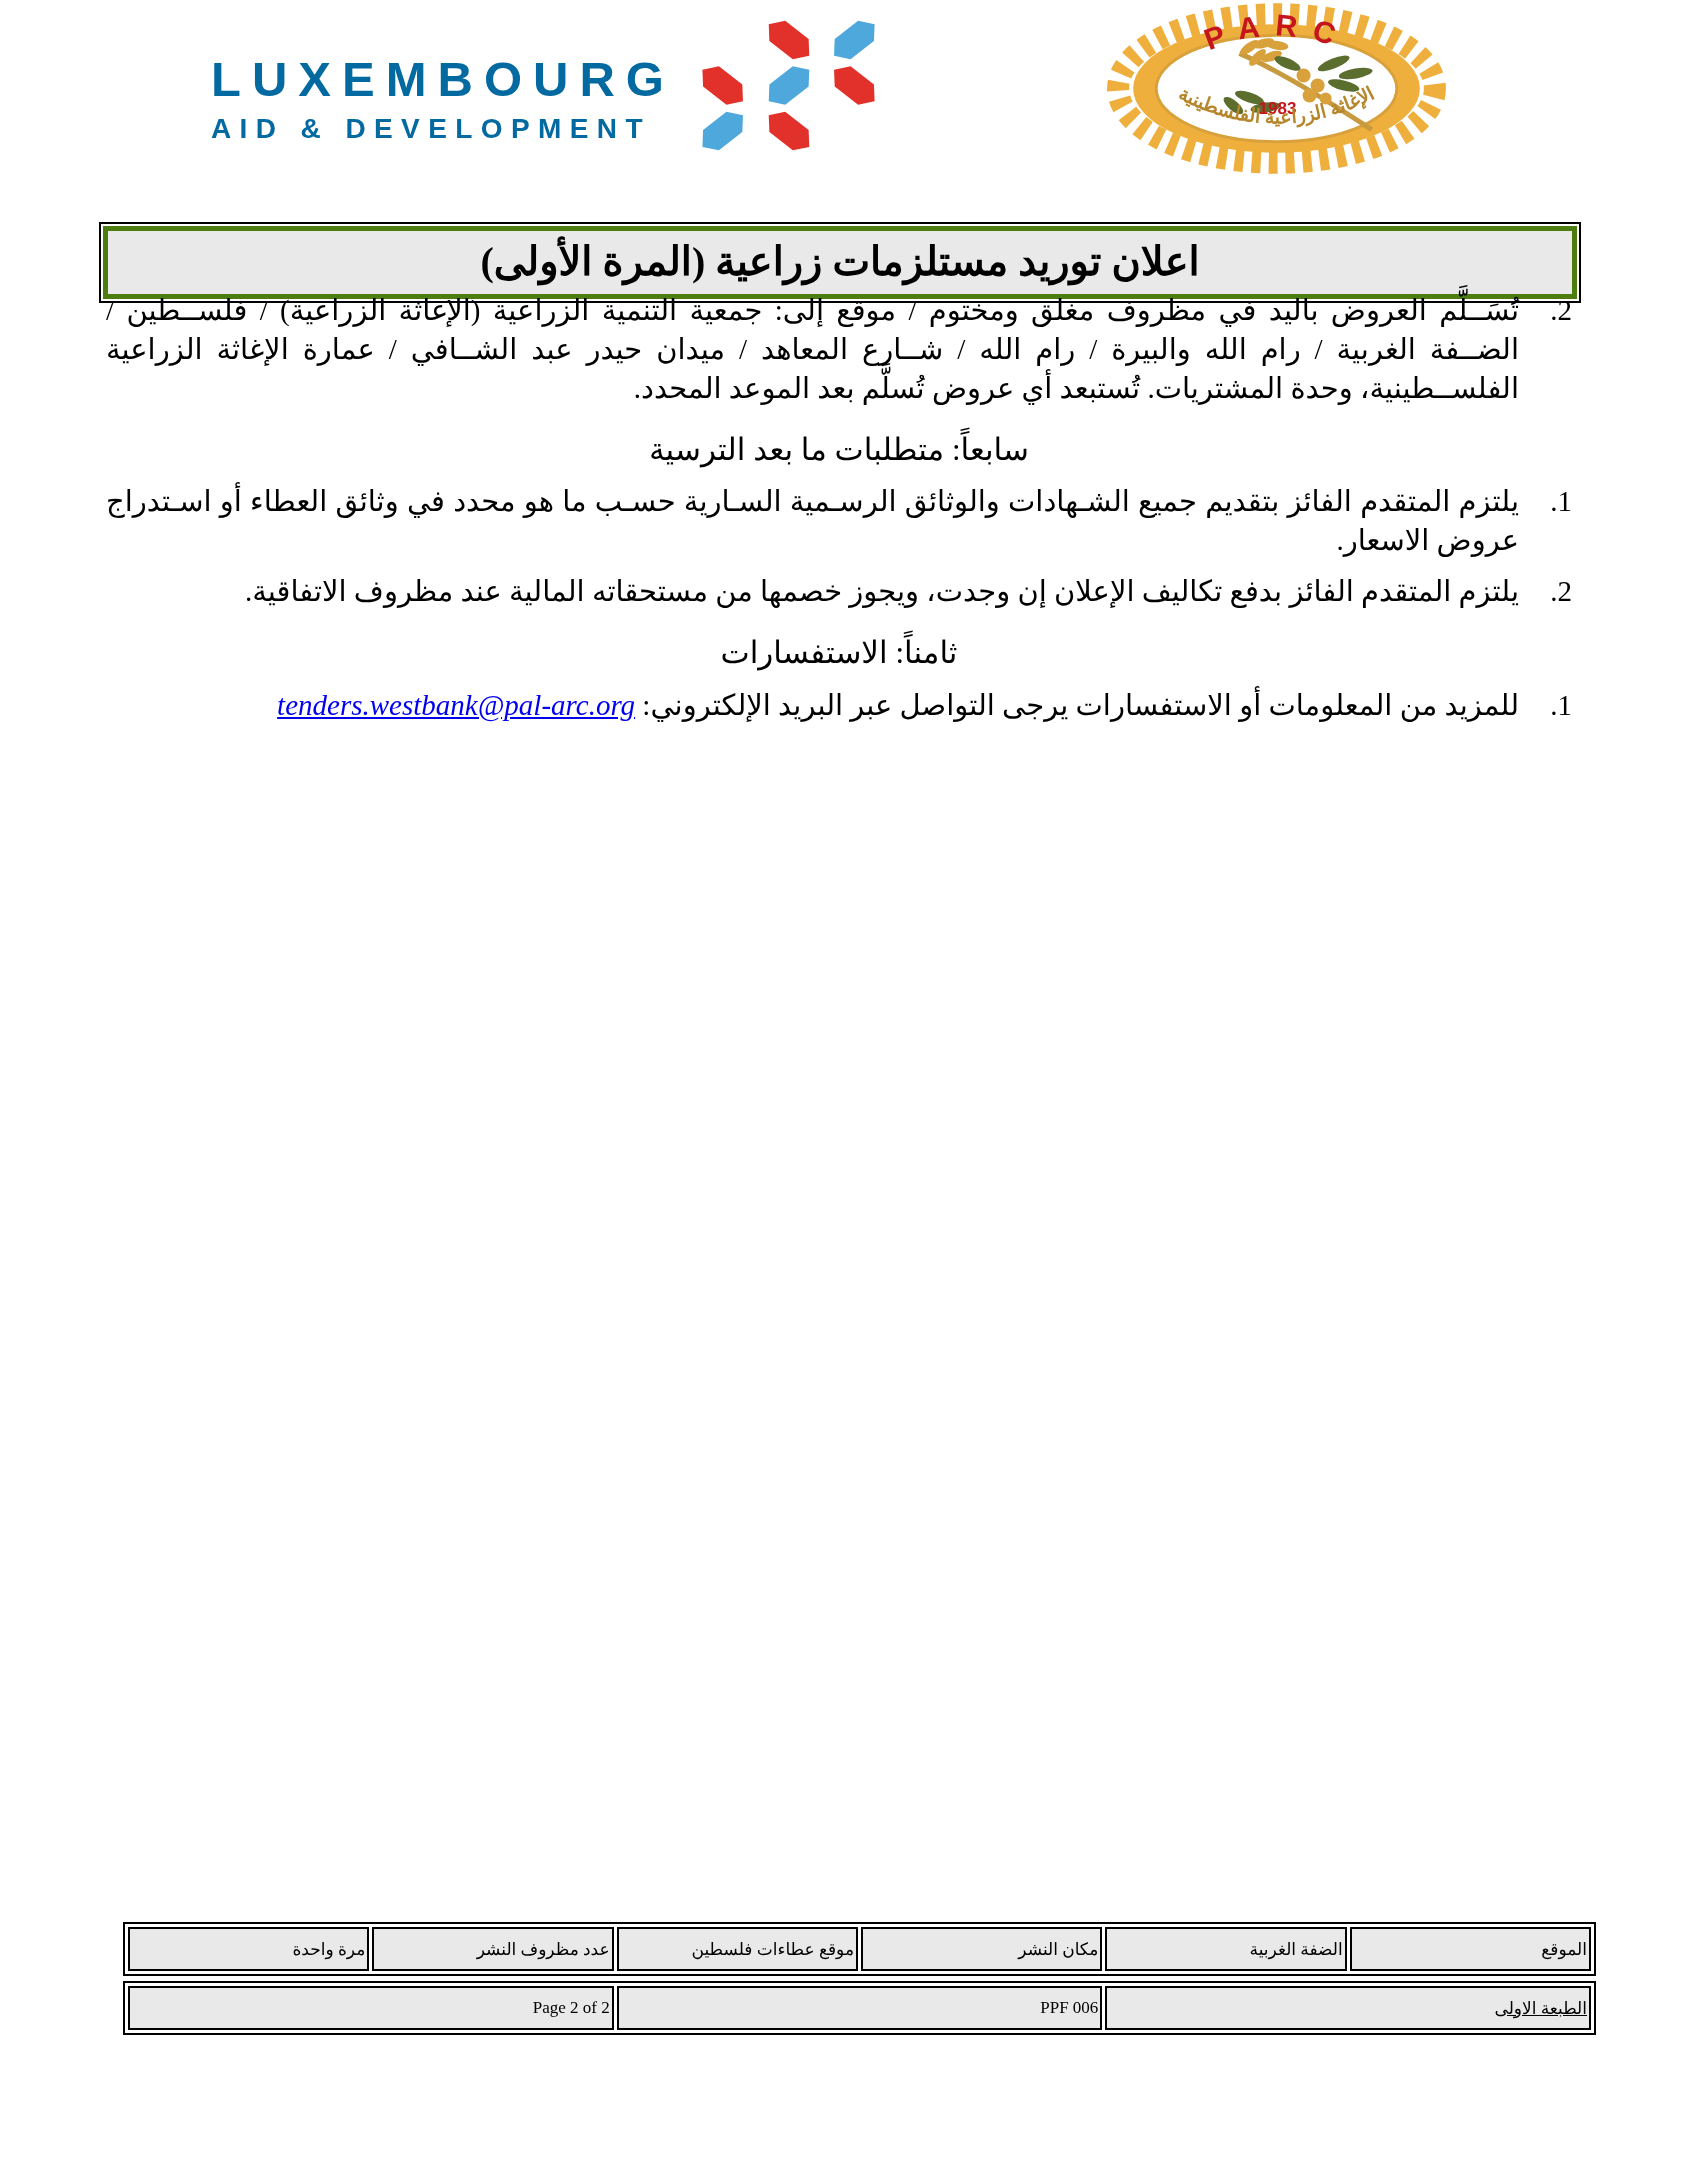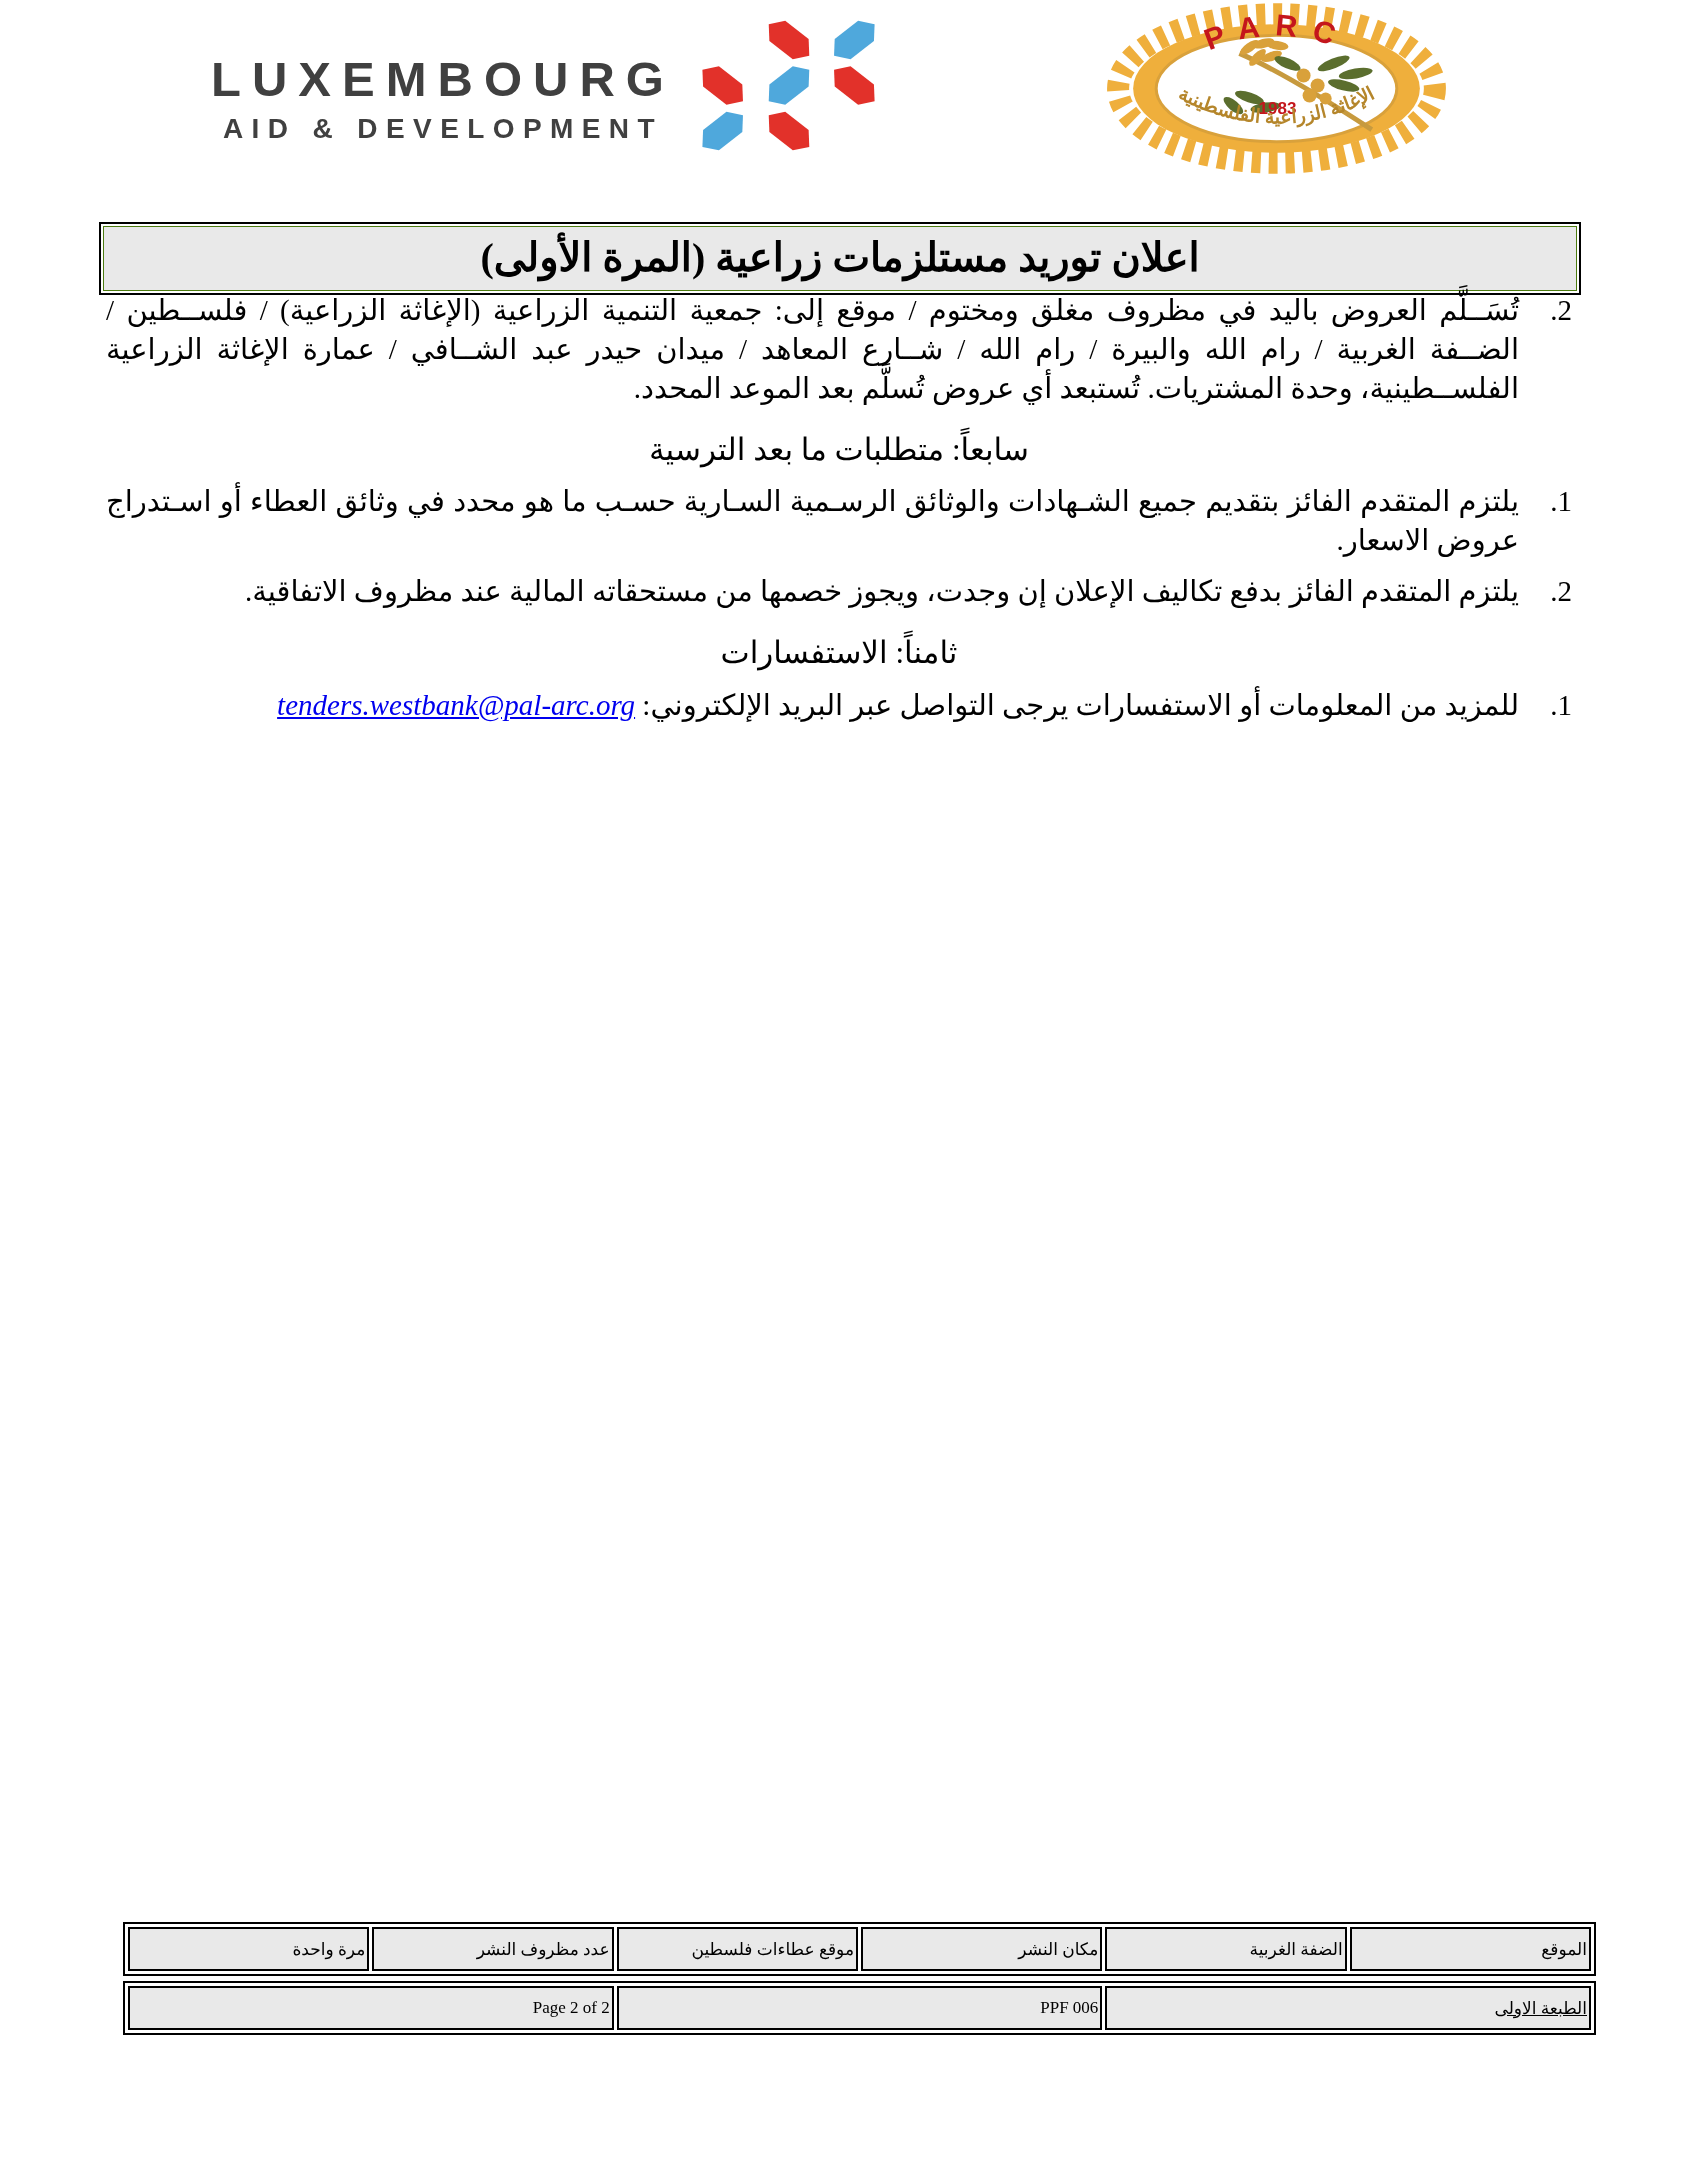--- a/index.html
+++ b/index.html
@@ -1,33 +1,33 @@
 <!DOCTYPE html>
 <html lang="ar"><head>
 <meta charset="utf-8">
 <style>
   html,body{margin:0;padding:0;}
   body{
     width:1683px;height:2178px;position:relative;background:#ffffff;
     font-family:"Liberation Serif", serif;color:#000;overflow:hidden;
   }
   
-  .lux{position:absolute;left:211px;top:55px;font-family:"Liberation Sans", sans-serif;color:#404040;text-align:center;}
+  .lux{position:absolute;left:211px;top:55px;font-family:"Liberation Sans", sans-serif;color:#0369a1;}
   .lux-title{font-size:49px;font-weight:bold;letter-spacing:11px;line-height:1;white-space:nowrap;}
   .lux-sub{font-size:28px;font-weight:bold;letter-spacing:8.4px;margin-top:9px;white-space:nowrap;}
   .lux-mark{position:absolute;left:693px;top:18px;width:193px;height:139px;}
   .parc{position:absolute;left:1081px;top:0px;width:391px;height:178px;}
 
   
   .banner{
     position:absolute;left:99px;top:222px;width:1482px;box-sizing:border-box;
     border:2px solid #000;background:#fff;padding:2px;
   }
   .banner-inner{
-    border:1px solid #4d7c0f;background:#e9e9e9;text-align:center;
+    border:5px solid #4d7c0f;background:#e9e9e9;text-align:center;
     font-size:40px;font-weight:bold;padding:7px 4px 9px;direction:rtl;
   }
 
   
   .content{
     position:absolute;right:99px;left:94px;top:291px;
     direction:rtl;text-align:justify;font-size:29px;line-height:39px;
   }
   .li{padding-right:53px;text-indent:-53px;margin:0 12px 12px;}
   .num{display:inline-block;width:53px;text-indent:0;}

